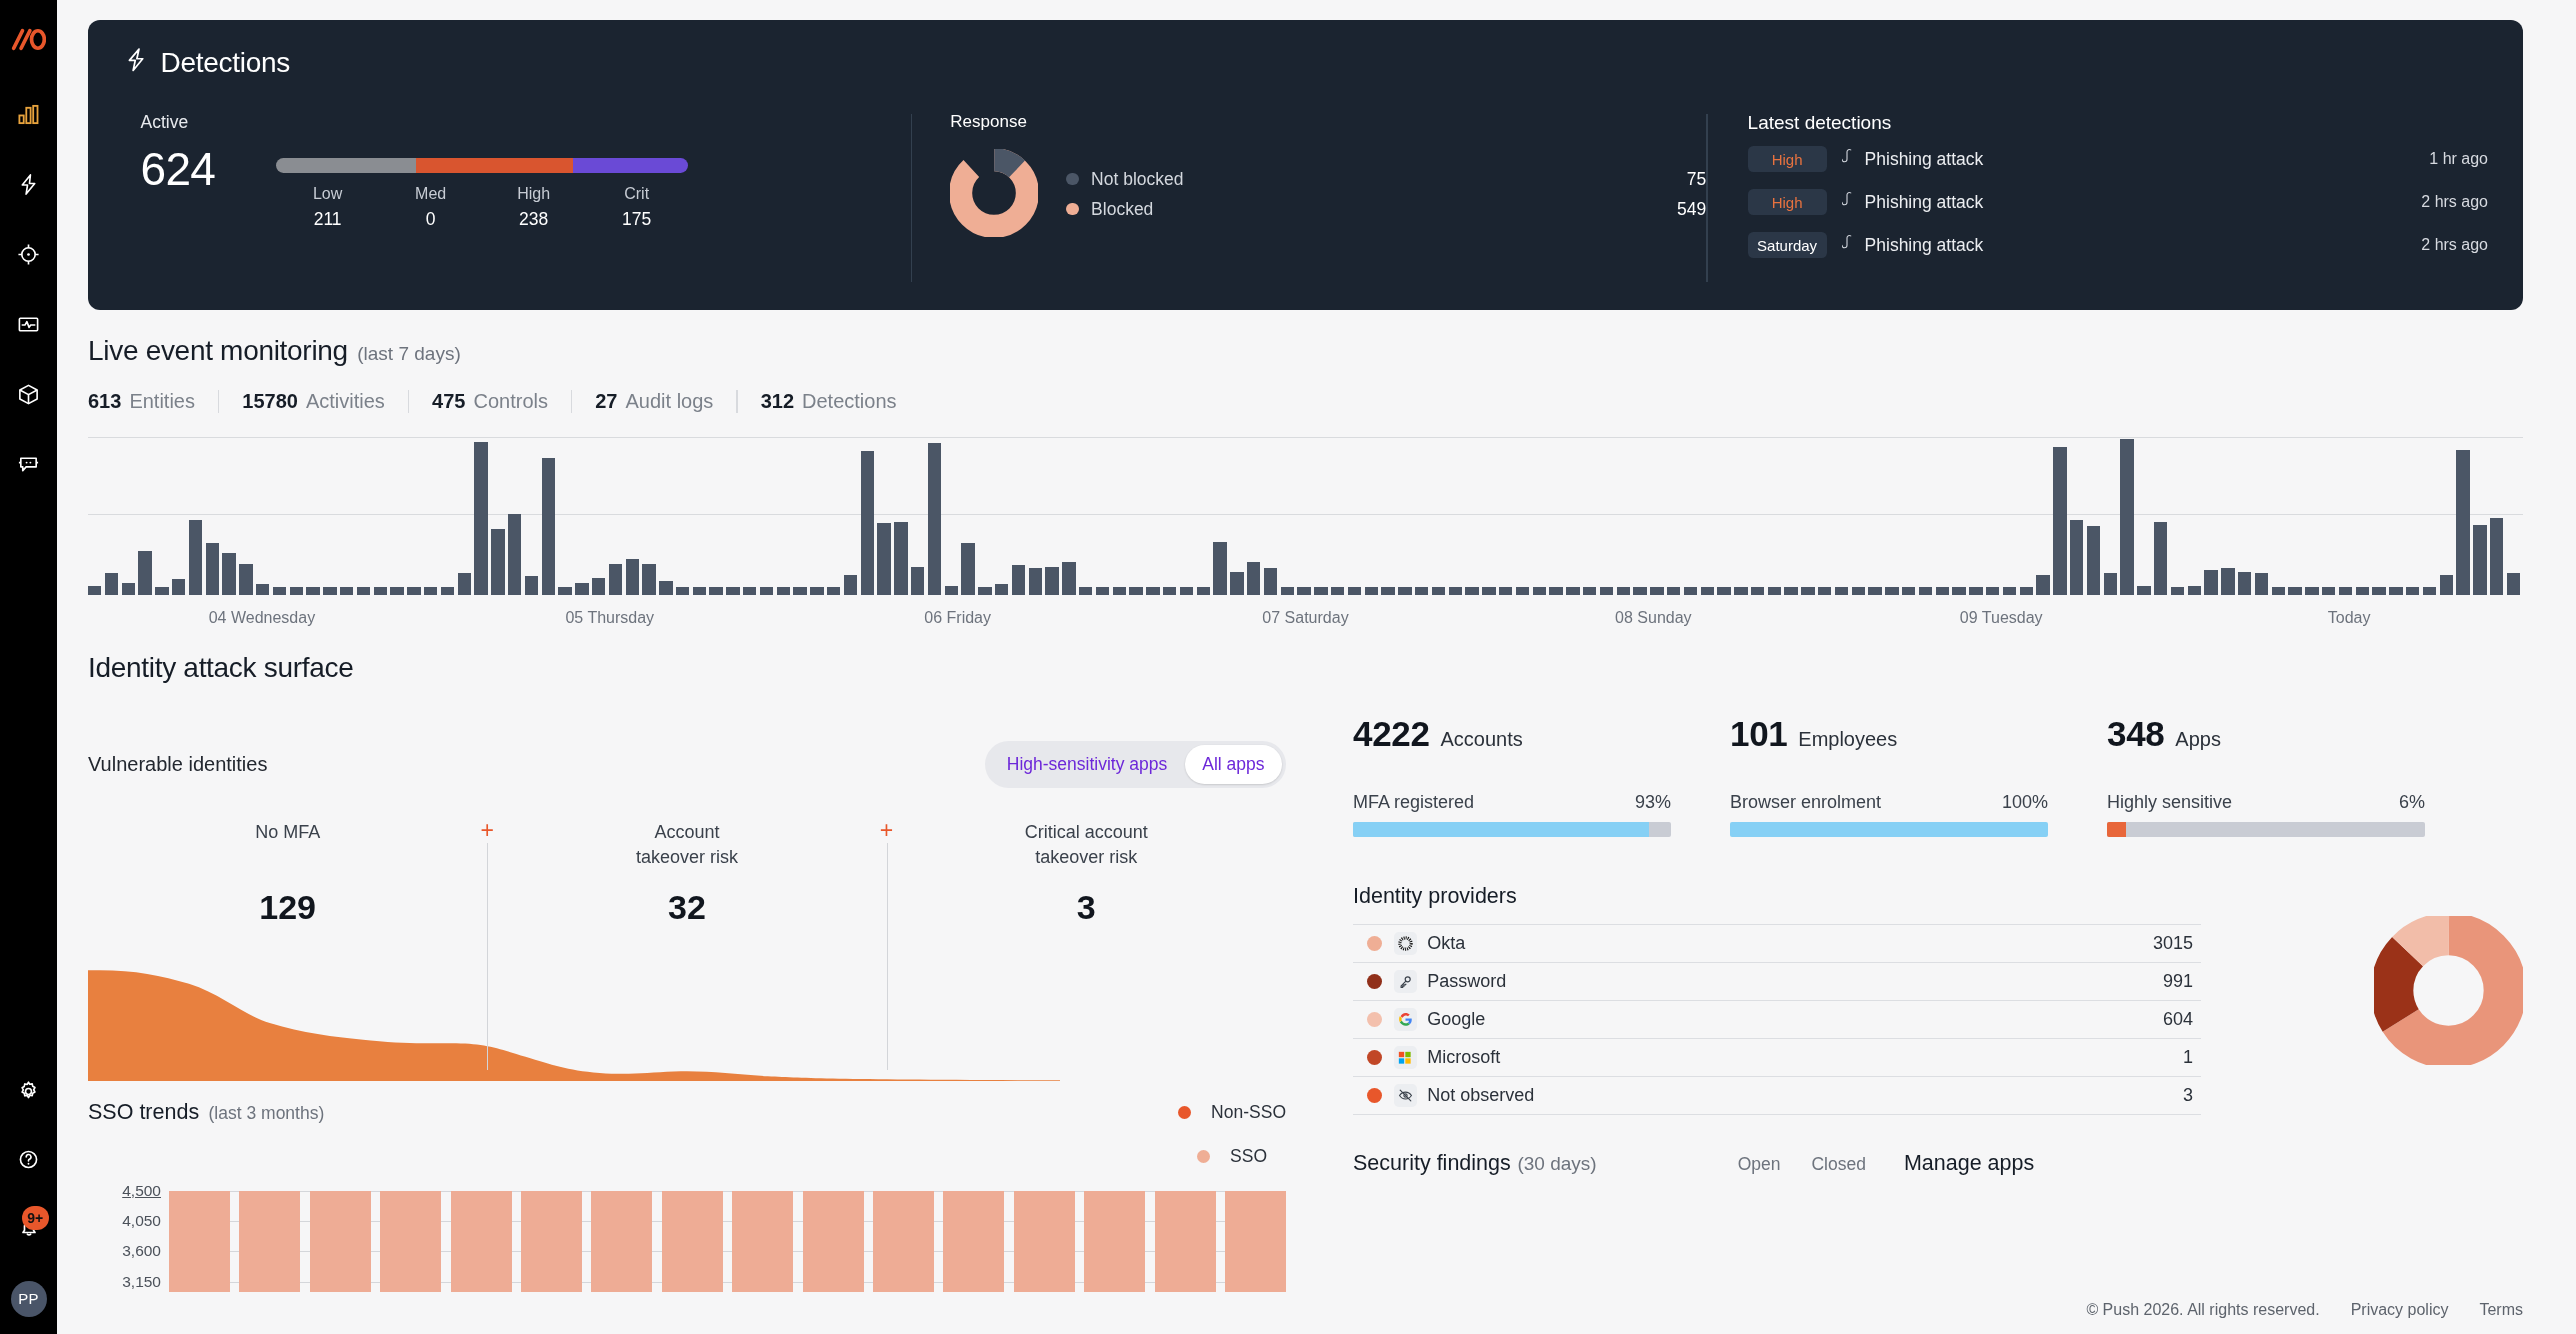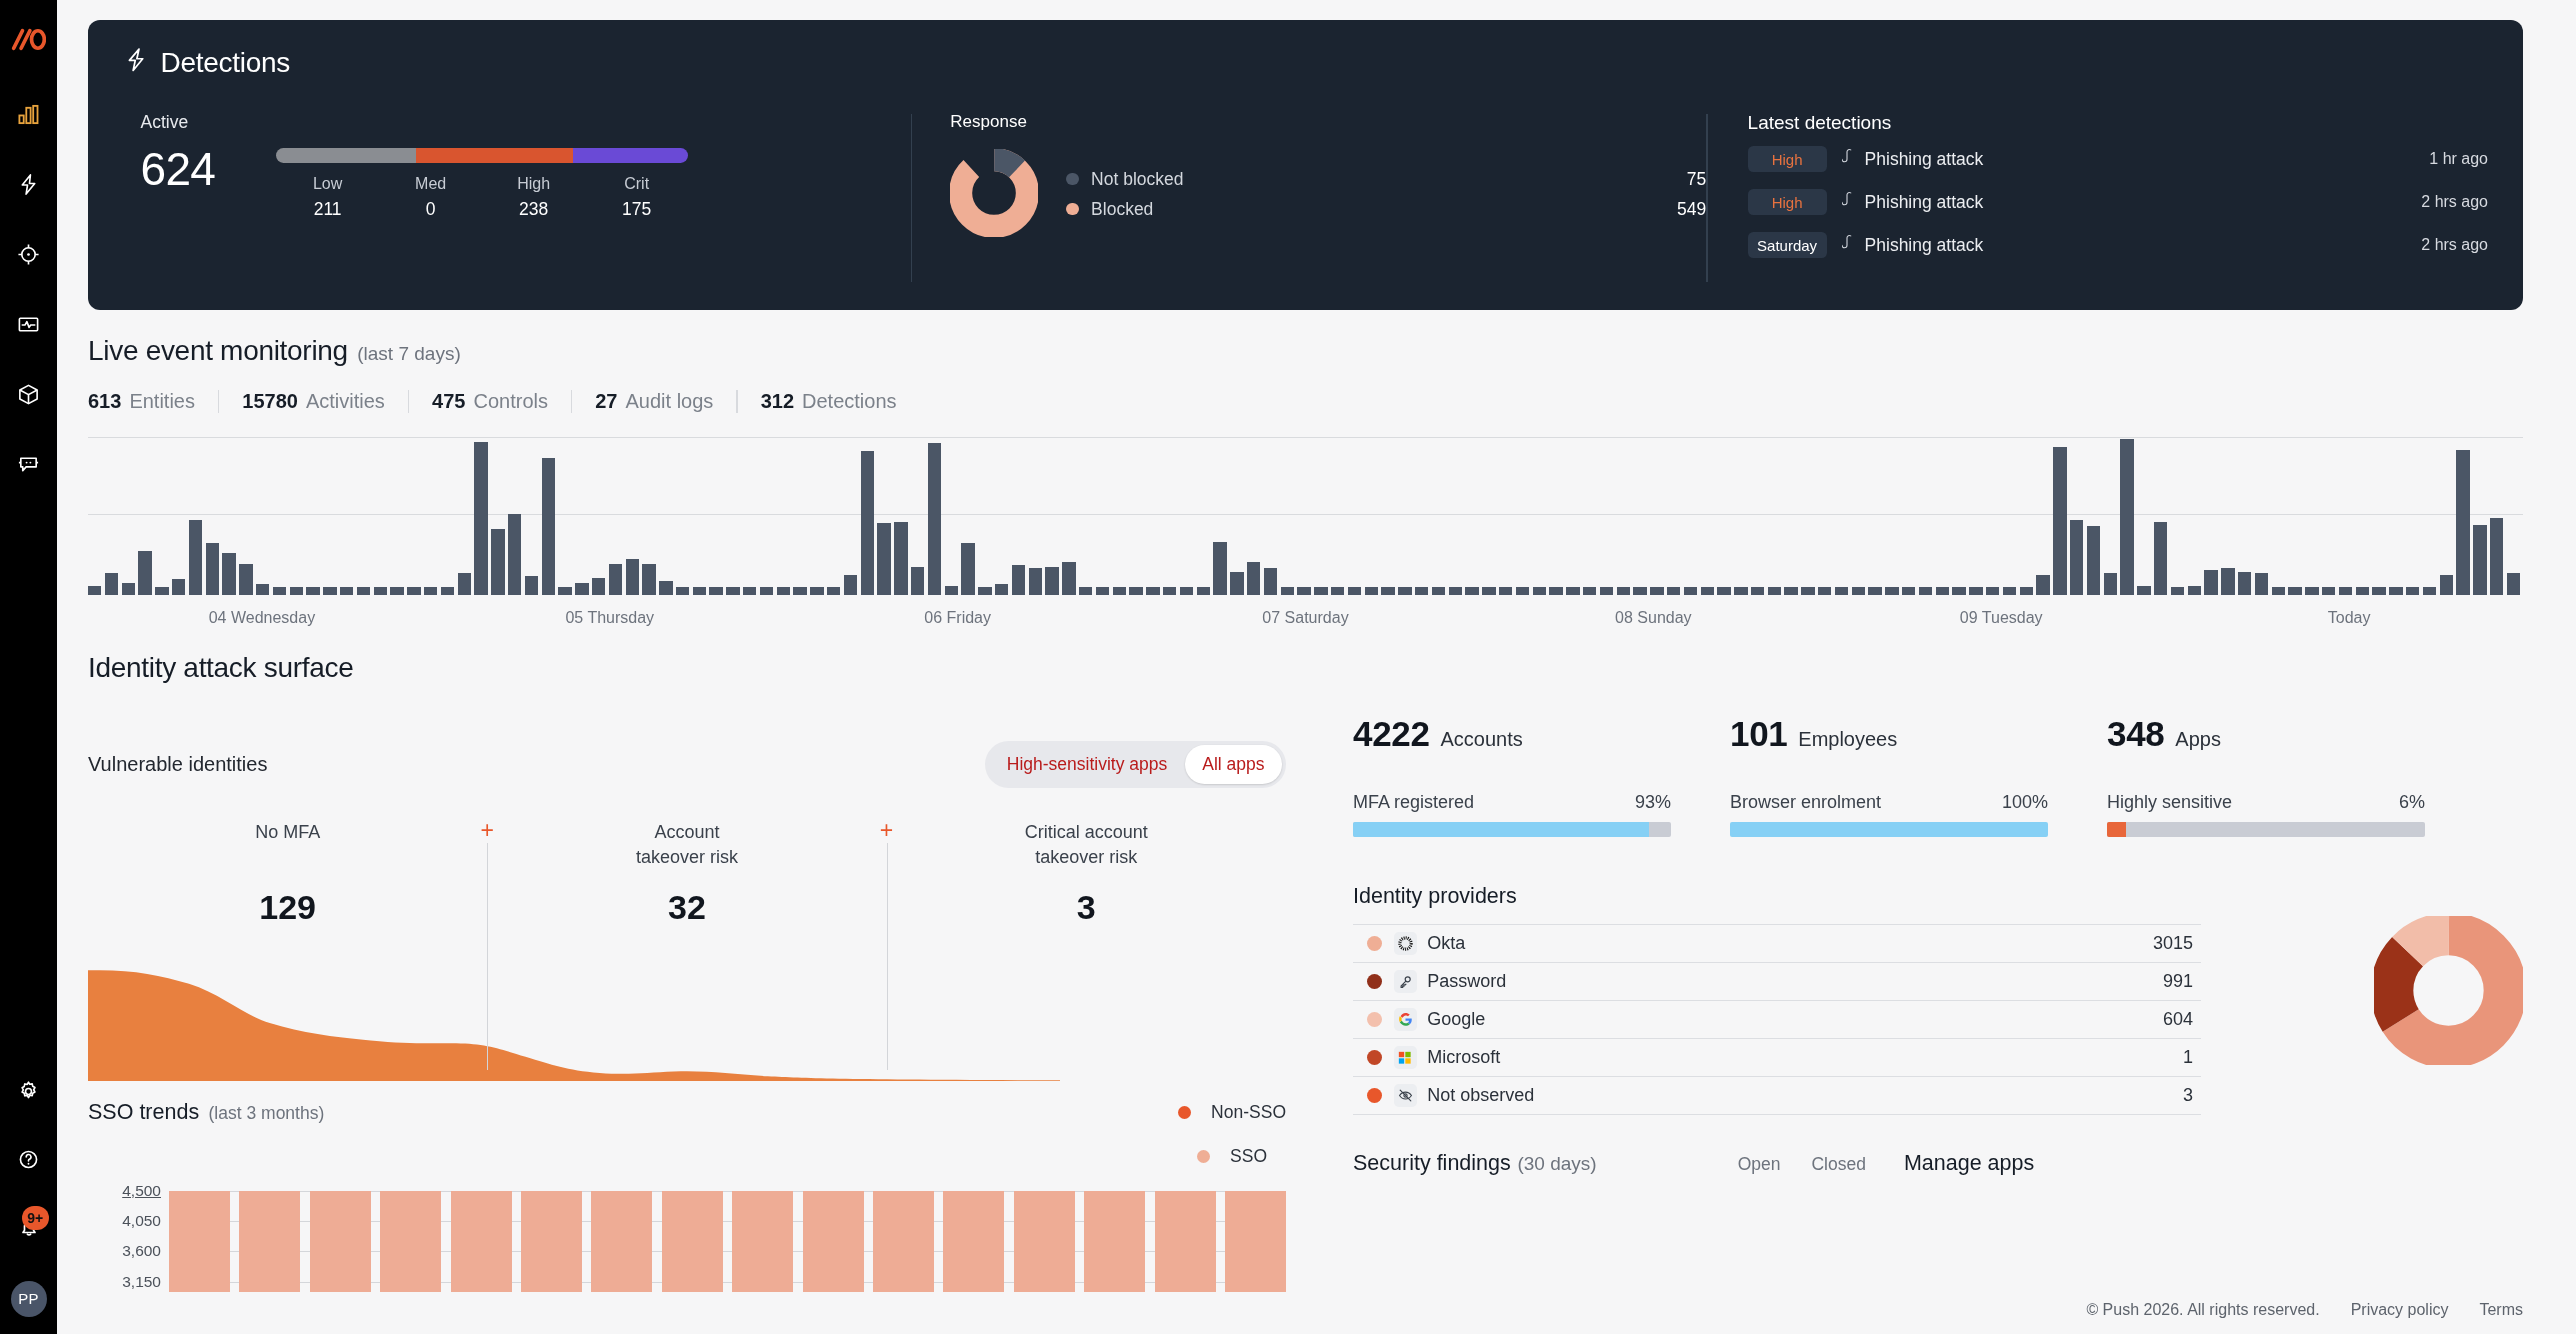--- a/index.html
+++ b/index.html
@@ -50,21 +50,21 @@
     display: flex; flex-direction: column;
   }
   .det-title { display:flex; align-items:center; gap: 12px; font-size: 28px; font-weight:400; letter-spacing:-0.3px; }
   .det-body { display:flex; align-items:flex-start; margin-top: 32px; flex: 1; }
 
   .det-col-active { width: 788px; display:flex; align-items:flex-start; }
   .active-block { padding-left: 17.5px; }
   .active-label { font-size: 17.5px; color:#e8eaee; }
   .active-value { font-size: 46px; font-weight: 500; margin-top: 9.4px; letter-spacing:-0.7px; }
 
-  .sev-block { margin-left: 61px; margin-top: 36px; width: 412px; }
+  .sev-block { margin-left: 61px; margin-top: 46px; width: 412px; }
   .sev-bar { height: 15px; border-radius: 7.4px; overflow:hidden; display:flex; width: 100%; }
   .sev-seg { height: 100%; }
   .sev-labels { display:flex; margin-top: 12px; }
   .sev-cell { text-align:center; }
   .sev-cell .n { font-size: 16px; color:#c7ccd4; }
   .sev-cell .v { font-size: 17.5px; color:#fff; margin-top: 6.7px; }
 
   .vline { width: 1.3px; background: #33404f; align-self: stretch; height: 168px; margin-top: 2.7px; }
 
   .det-col-response { width: 794px; padding-left: 38px; }
@@ -109,21 +109,21 @@
   .ias { display:flex; padding-top: 30px; }
   .ias-left { width: 1198px; }
   .ias-right { flex:1; padding-left: 67px; }
 
   .vuln-head { display:flex; align-items:center; margin-top: 27px; }
   .vuln-label { font-size: 20px; color:#22272f; }
   .seg-toggle {
     margin-left:auto; background:#e7e8ec; border-radius: 673px; padding: 4px;
     display:flex; align-items:center;
   }
-  .seg-opt { font-size: 17.5px; padding: 9.4px 17.5px; border-radius: 673px; color:#b91c1c; cursor:pointer; }
+  .seg-opt { font-size: 17.5px; padding: 9.4px 17.5px; border-radius: 673px; color:#6d28d9; cursor:pointer; }
   .seg-opt.active { background:#fff; box-shadow: 0 0.7px 2px rgba(0,0,0,.16); }
 
   .vuln-cols { display:flex; margin-top: 32px; position:relative; }
   .vuln-col { flex:1; text-align:center; position:relative; }
   .vuln-col .cap { font-size: 18px; color:#3a414b; line-height: 1.35; min-height: 50px; }
   .vuln-col .val { font-size: 34px; font-weight: 700; margin-top: 17.5px; color:#11161e; }
   .vsep { position:absolute; top:0; width:0.7px; background:#d3d5d9; }
   .vplus {
     position:absolute; width: 24px; height:24px; background:#f6f6f7; color:#e8572b;
     display:flex; align-items:center; justify-content:center; font-size: 23px; line-height: 1;

